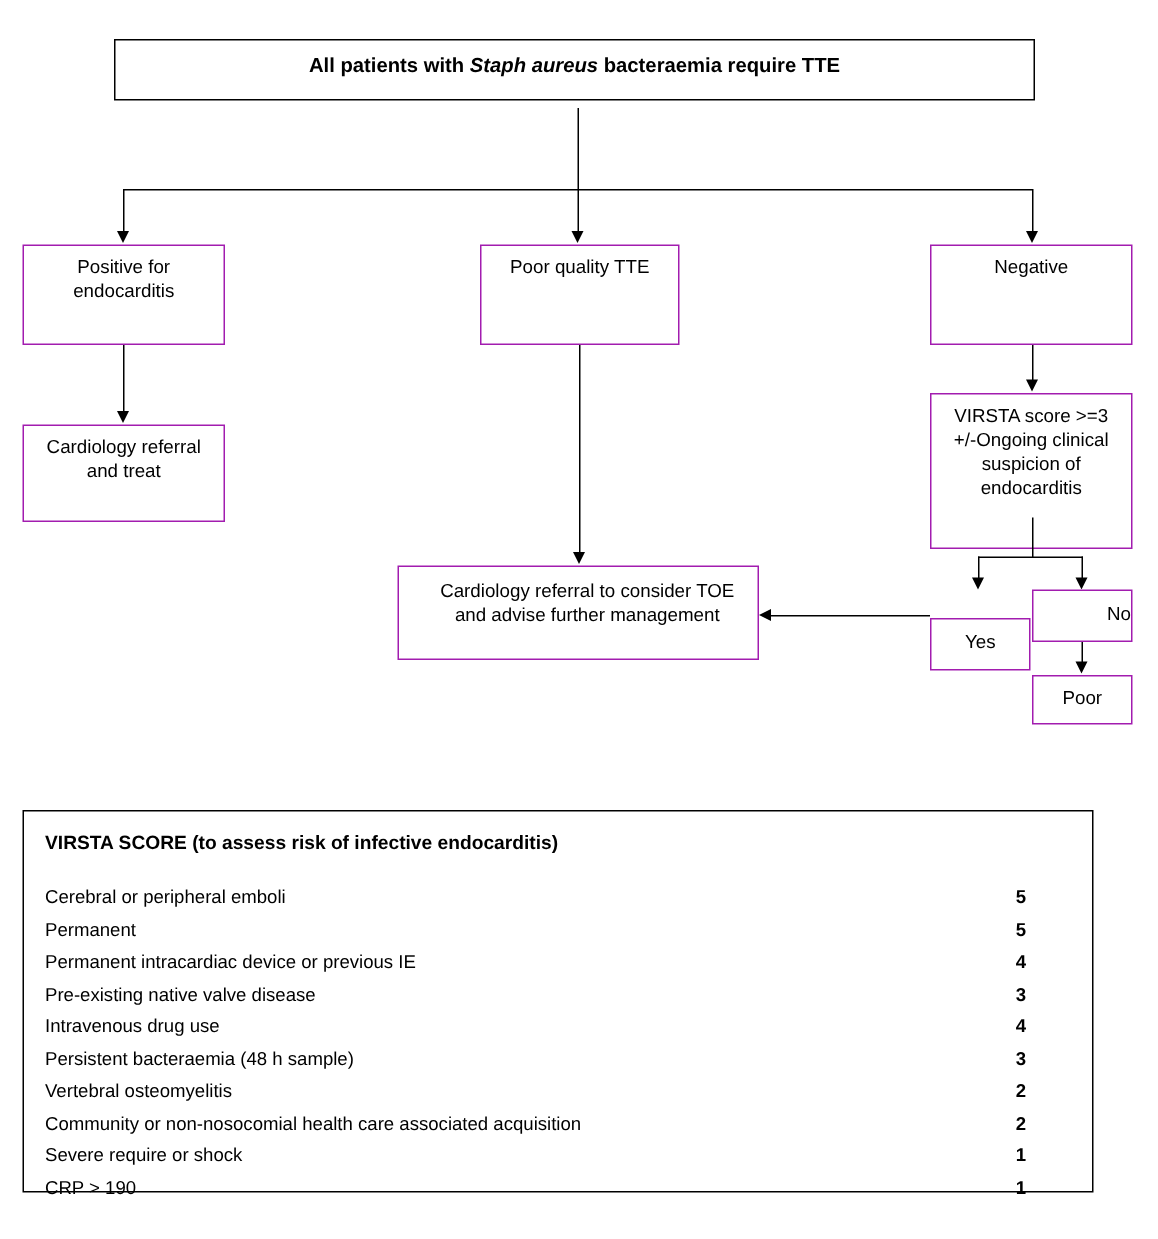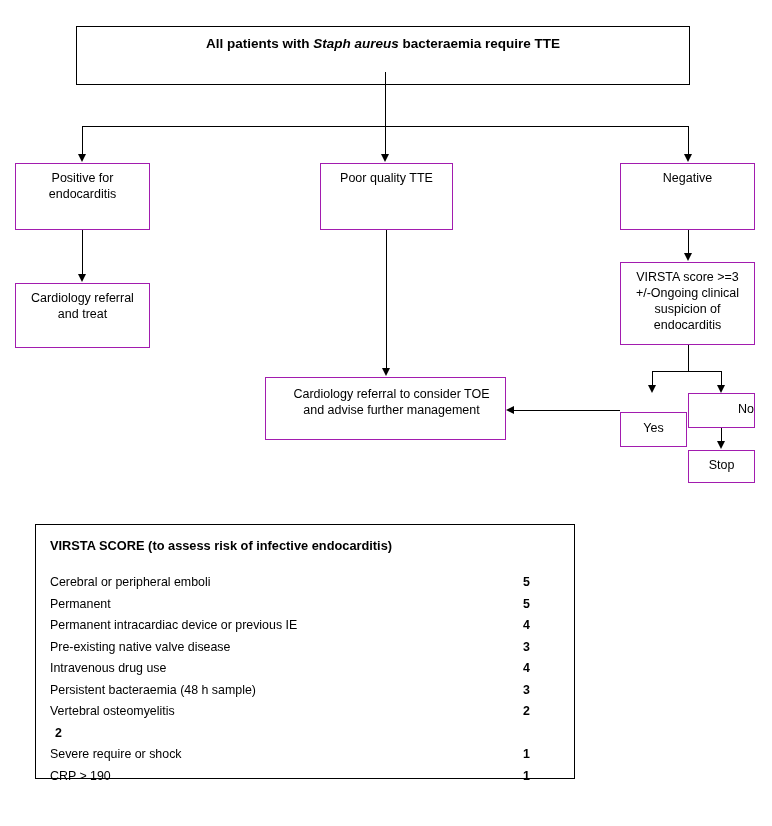--- a/index.html
+++ b/index.html
@@ -35,33 +35,33 @@
     display: block;
     width: 100%;
     white-space: pre-line;
   }
 
   
   #box-top {
     left: 76px;
     top: 26px;
     width: 614px;
-    height: 59px;
+    height: 41px;
     border: 1px solid #000000;
     padding-top: 9px;
     font-weight: bold;
     font-size: 13.5px;
   }
   #box-top .sp { font-style: italic; font-weight: bold; }
 
   #box-positive   { left: 15px;  top: 163px; width: 135px; height: 67px; }
   #box-cardref    { left: 15px;  top: 283px; width: 135px; height: 65px; }
   #box-poor       { left: 320px; top: 163px; width: 133px; height: 67px; }
   #box-negative   { left: 620px; top: 163px; width: 135px; height: 67px; }
-  #box-virsta     { left: 620px; top: 262px; width: 135px; height: 83px; }
+  #box-virsta     { left: 620px; top: 262px; width: 135px; height: 104px; }
   #box-cardtoe    { left: 265px; top: 377px; width: 241px; height: 63px; padding-top: 8px; padding-left: 12px;}
   #box-yes        { left: 620px; top: 412px; width: 67px;  height: 35px; padding-top: 7px;}
   #box-no         { left: 688px; top: 393px; width: 67px;  height: 35px; padding-top: 7px; text-align: right;}
   #box-stop       { left: 688px; top: 450px; width: 67px;  height: 33px; padding-top: 6px;}
 
   
   .ln {
     position: absolute;
     background: #000000;
   }
@@ -83,28 +83,27 @@
     height: 0;
     border-top: 4.5px solid transparent;
     border-bottom: 4.5px solid transparent;
     border-right: 8px solid #000000;
   }
 
   
   #score-panel {
     position: absolute;
     left: 15px;
-    top: 524px;
-    width: 540px;
+    top: 540px;
+    width: 714px;
     height: 255px;
     box-sizing: border-box;
     border: 1px solid #000000;
     background: #ffffff;
     padding: 13px 22px 10px 14px;
-    margin-left: 20px;
   }
   #score-title {
     font-size: 12.8px;
     font-weight: bold;
     margin-bottom: 19px;
   }
   #score-rows { display: block; }
   .score-row {
     display: flex;
     justify-content: space-between;
@@ -188,21 +187,21 @@
   <div class="arrow-left" style="left:506px; top:406px;"></div>
 
   <div class="box" id="box-cardtoe">
     <span class="txt">Cardiology referral to consider TOE
 and advise further management</span>
   </div>
 
   <div class="ln vl" style="left:721px; top:428px; height:15px;"></div>
   <div class="arrow-down" style="left:717px; top:441px;"></div>
   <div class="box" id="box-stop">
-    <span class="txt">Stop</span>
+    <span class="txt">Poor</span>
   </div>
 
   <div id="score-panel">
     <div id="score-title">VIRSTA SCORE (to assess risk of infective endocarditis)</div>
     <div id="score-rows">
       <div class="score-row">
         <span class="score-label">Cerebral or peripheral emboli</span>
         <span class="score-value">5</span>
       </div>
       <div class="score-row">
@@ -223,20 +222,21 @@
       </div>
       <div class="score-row">
         <span class="score-label">Persistent bacteraemia (48 h sample)</span>
         <span class="score-value">3</span>
       </div>
       <div class="score-row">
         <span class="score-label">Vertebral osteomyelitis</span>
         <span class="score-value">2</span>
       </div>
       <div class="score-row">
+        <span class="score-label">Community or non-nosocomial health care associated acquisition</span>
         <span class="score-value">2</span>
       </div>
       <div class="score-row">
         <span class="score-label">Severe require or shock</span>
         <span class="score-value">1</span>
       </div>
       <div class="score-row">
         <span class="score-label">CRP &gt; 190</span>
         <span class="score-value">1</span>
       </div>

